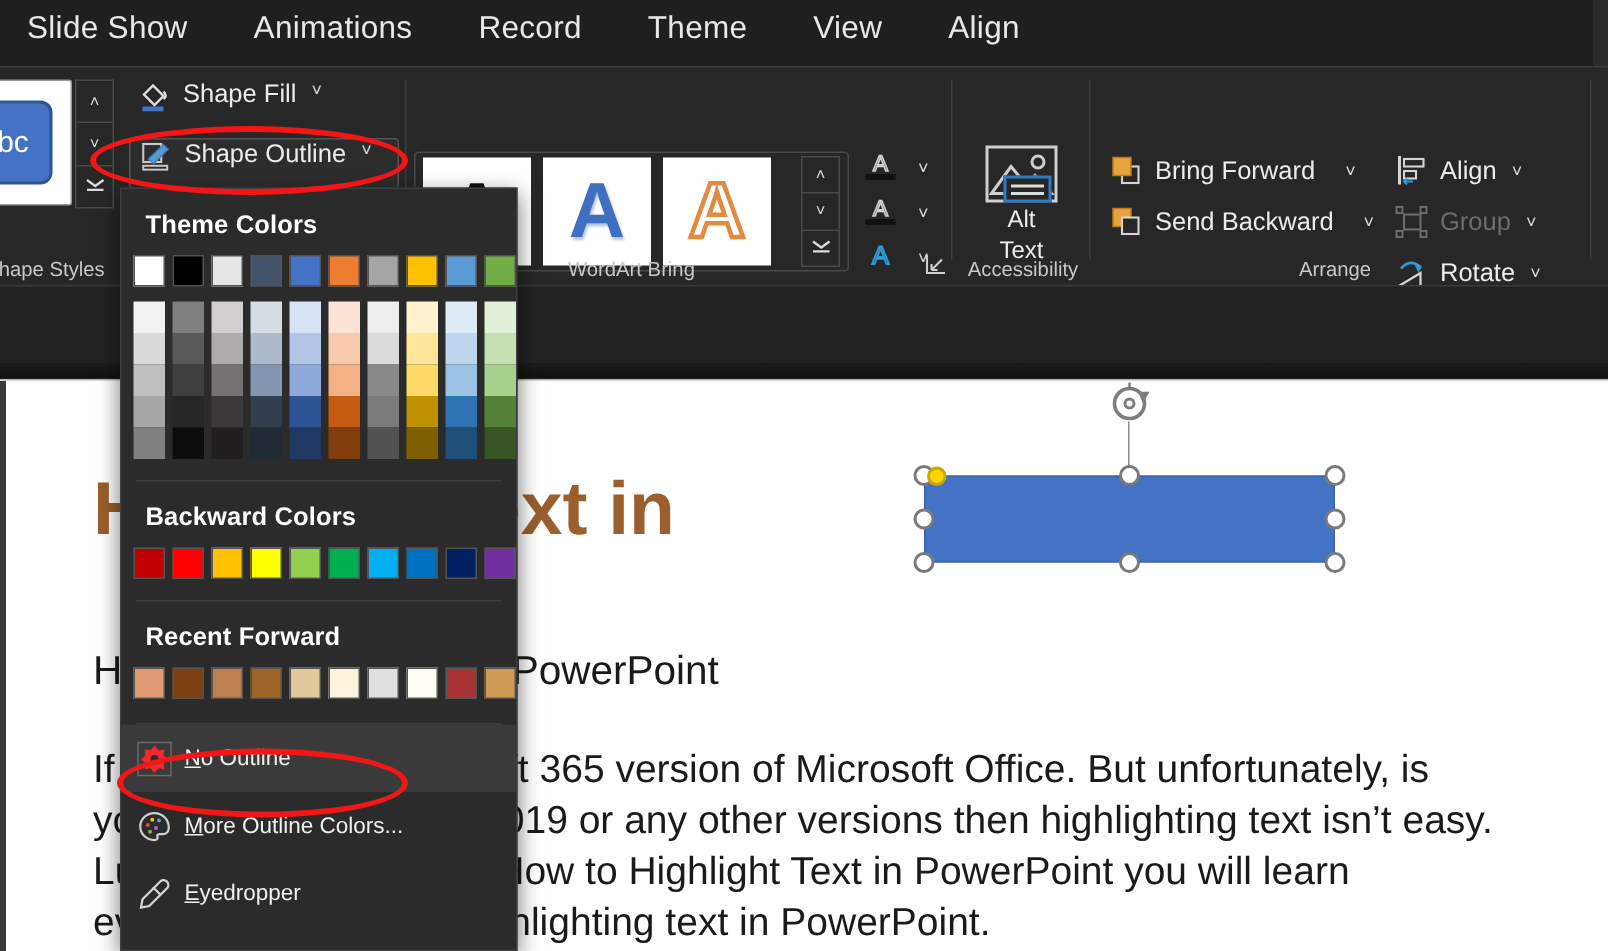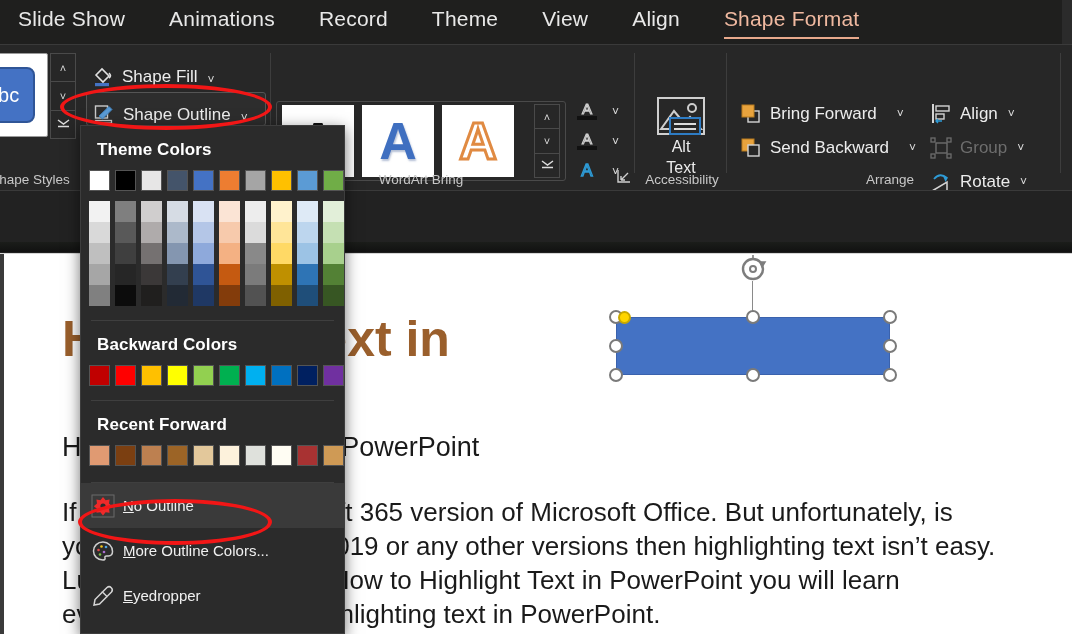--- a/index.html
+++ b/index.html
@@ -67,21 +67,21 @@
     display: flex; align-items: center; justify-content: center;
     color: #dcdcdc; font-size: 11px;
   }
   .spinbtn:last-child { border-bottom: 1px solid #4a4a4a; }
   .shapestyles-label { position: absolute; left: -30px; bottom: 3px; width: 120px;
     color: #c8c8c8; font-size: 13.5px; text-align: center; }
 
   
   .fillcol { position: absolute; left: 86px; top: 8px; width: 180px; }
   .ribrow {
-    display: flex; align-items: flex-end; height: 34px;
+    display: flex; align-items: flex-start; height: 34px;
     color: #ececec; font-size: 17px; padding: 0 6px; border-radius: 3px;
     gap: 8px;
   }
   .ribrow.boxed { border: 1px solid #555; background: #2d2d2d; }
   .ricon { width: 22px; height: 22px; position: relative; flex: 0 0 22px; }
   .caret { font-size: 12px; color: #dcdcdc; margin-left: 2px; }
 
   
   .wagal {
     position: absolute; left: 276px; top: 56px; width: 290px; height: 80px;
@@ -209,21 +209,20 @@
 
 <div id="app">
 
   <div class="tabstrip">
     <div class="tab"><span>Slide Show</span></div>
     <div class="tab"><span>Animations</span></div>
     <div class="tab"><span>Record</span></div>
     <div class="tab"><span>Theme</span></div>
     <div class="tab"><span>View</span></div>
     <div class="tab"><span>Align</span></div>
-    <div class="tab active"><span>Shape Format</span></div>
     <div class="tabstrip-right-gap"></div>
   </div>
 
   <div class="ribbon">
 
     <div class="stylegal">
       <div class="chip">
         <span>Abc</span>
       </div>
     </div>

